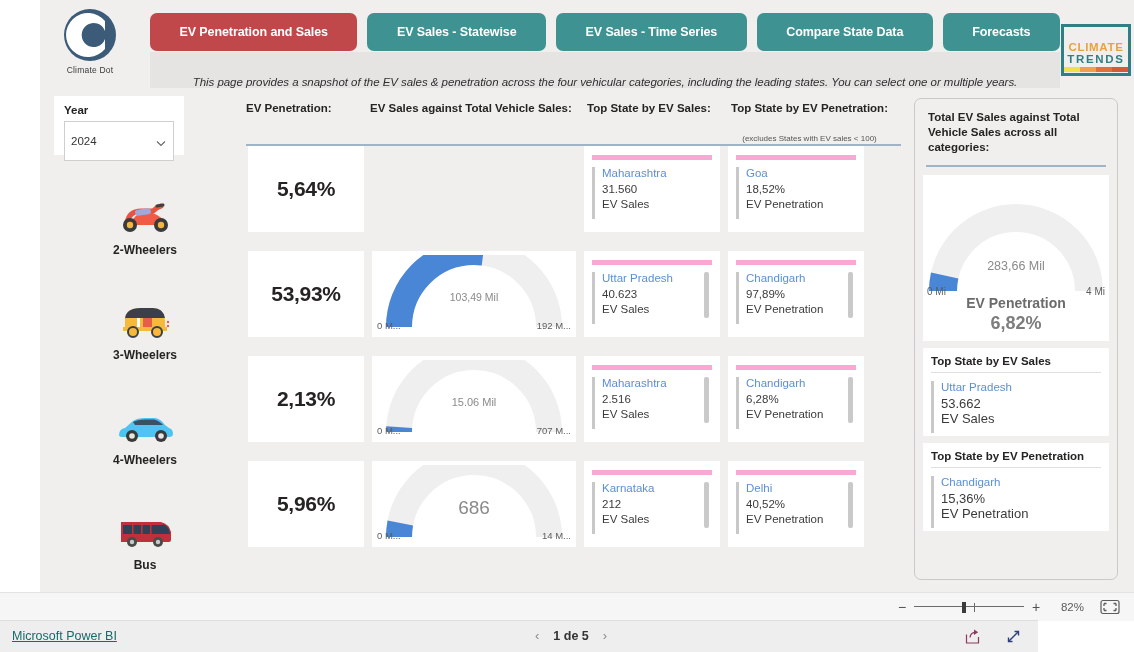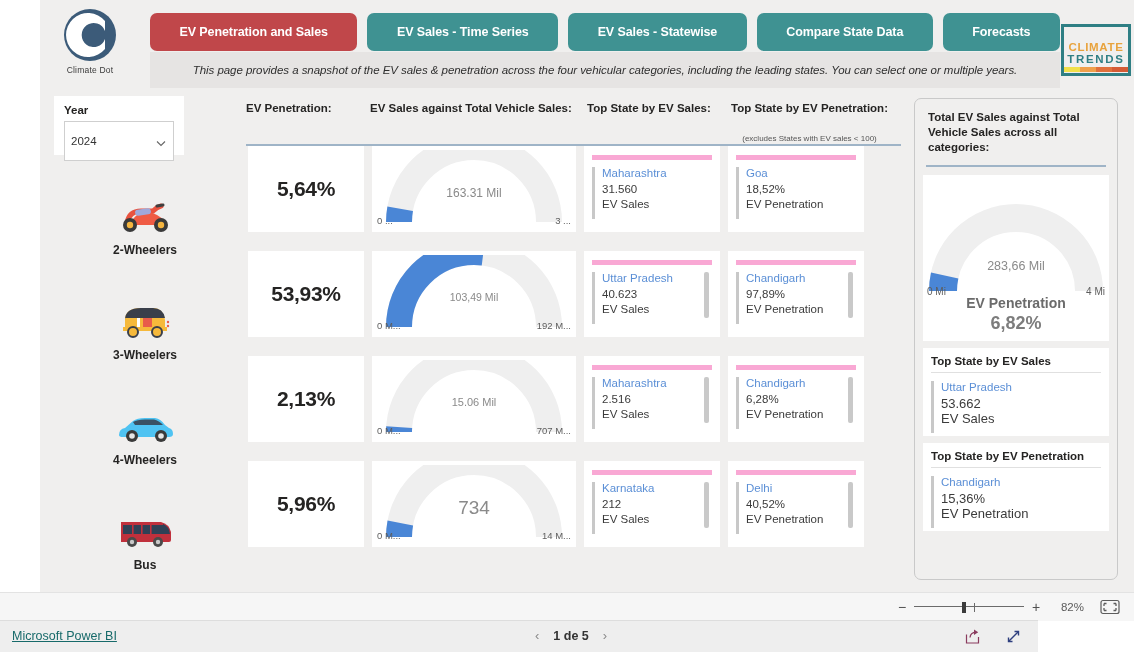--- a/index.html
+++ b/index.html
@@ -86,21 +86,21 @@
   .nav-tab.active { background: #c0474a; }
 
   .subtitle-bar {
     position: absolute;
     left: 110px;
     top: 52px;
     width: 910px;
     height: 36px;
     background: #e6e4e3;
     display: flex;
-    align-items: center;
+    align-items: flex-end;
     justify-content: center;
   }
   .subtitle-bar span {
     font-size: 11.5px;
     font-style: italic;
     color: #2f2f2f;
     letter-spacing: -0.05px;
   }
 
   .ct-logo {
@@ -551,22 +551,22 @@
             <circle cx="29" cy="29" r="26" fill="#3c5b79"></circle>
             <path d="M44 15 A22 22 0 1 0 44 43 L44 33 A12 12 0 1 1 44 25 Z" fill="#ffffff"></path>
             <rect x="30" y="25" width="14" height="8" fill="#3c5b79"></rect>
           </svg>
         </div>
         <div class="dot-caption">Climate Dot</div>
       </div>
 
       <div class="navbar">
         <div class="nav-tab active">EV Penetration and Sales</div>
+        <div class="nav-tab">EV Sales - Statewise</div>
         <div class="nav-tab">EV Sales - Time Series</div>
-        <div class="nav-tab">EV Sales - Statewise</div>
         <div class="nav-tab">Compare State Data</div>
         <div class="nav-tab">Forecasts</div>
       </div>
 
       <div class="subtitle-bar">
         <span>This page provides a snapshot of the EV sales &amp; penetration across the four vehicular categories, including the leading states. You can select one or multiple years.</span>
       </div>
 
       <div class="ct-logo">
         <div class="ct-top"></div>
@@ -675,31 +675,20 @@
           <span>Top State by EV Penetration:</span>
           <span class="sub">(excludes States with EV sales &lt; 100)</span>
         </div>
         <div class="head-rule"></div>
       </div>
 
       <div class="row">
         <div class="card penetration">
           <span class="pen-value">5,64%</span>
         </div>
-        <div class="card gauge">
-          <div class="gauge-wrap">
-            <svg width="204" height="80" viewBox="0 0 204 80">
-              <path d="M27 72 A75 75 0 0 1 177 72" stroke="#efefef" stroke-width="26" fill="none"></path>
-              <path id="g0" d="M27 72 A75 75 0 0 1 177 72" stroke="#4a86d6" stroke-width="26" fill="none" stroke-dasharray="13.290807678222654 223.36181072998048"></path>
-            </svg>
-            <div class="gauge-center-label" style="top:40px;font-size:12px;">163.31 Mil</div>
-            <div class="gauge-min">0 ...</div>
-            <div class="gauge-max">3 ...</div>
-          </div>
-        </div>
         <div class="card state sales">
           <div class="state-inner">
             <div class="state-bar"></div>
             <div class="state-text">
               <div class="state-name">Maharashtra</div>
               <div class="state-val">31.560</div>
               <div class="state-metric">EV Sales</div>
             </div>
           </div>
         </div>
@@ -796,21 +785,21 @@
       <div class="row">
         <div class="card penetration">
           <span class="pen-value">5,96%</span>
         </div>
         <div class="card gauge">
           <div class="gauge-wrap">
             <svg width="204" height="80" viewBox="0 0 204 80">
               <path d="M27 72 A75 75 0 0 1 177 72" stroke="#efefef" stroke-width="26" fill="none"></path>
               <path d="M27 72 A75 75 0 0 1 177 72" stroke="#4a86d6" stroke-width="26" fill="none" stroke-dasharray="14.044896057128906 222.60772235107422"></path>
             </svg>
-            <div class="gauge-center-label" style="top:36px;font-size:19px;">734</div>
+            <div class="gauge-center-label" style="top:36px;font-size:19px;">686</div>
             <div class="gauge-min">0 M...</div>
             <div class="gauge-max">14 M...</div>
           </div>
         </div>
         <div class="card state sales">
           <div class="state-inner">
             <div class="state-bar"></div>
             <div class="scroll-thumb"></div>
             <div class="state-text">
               <div class="state-name">Karnataka</div>

